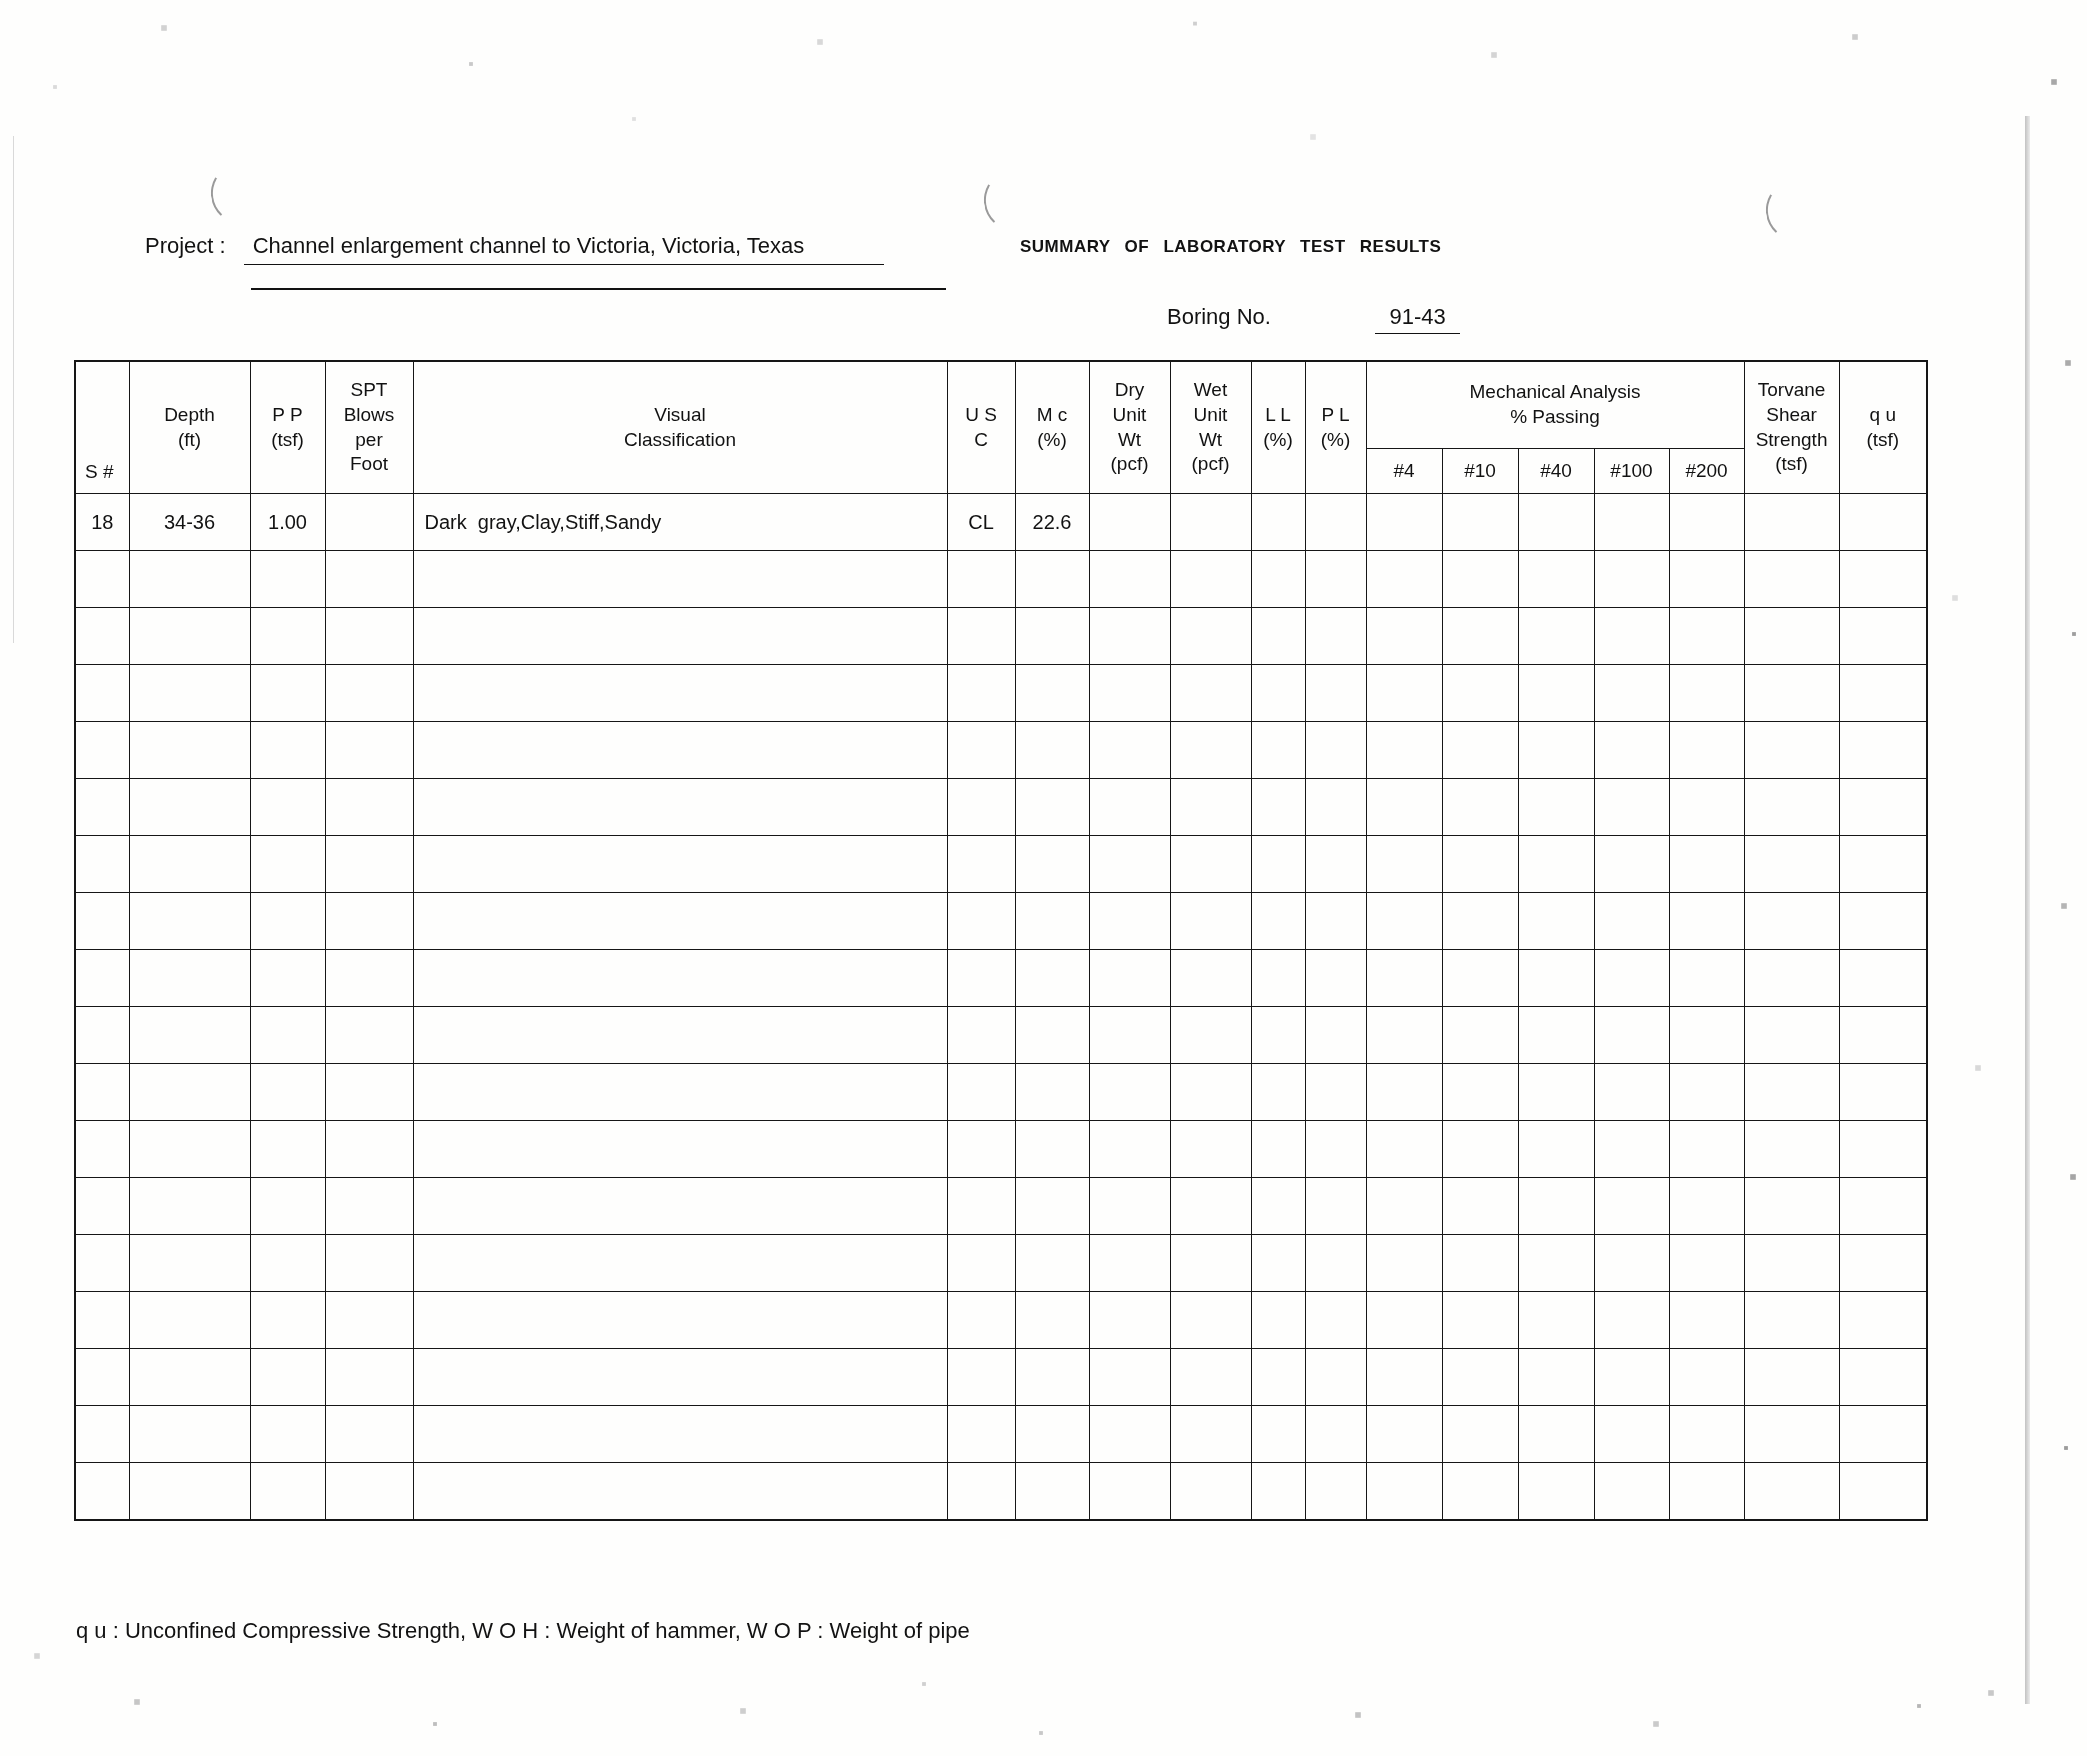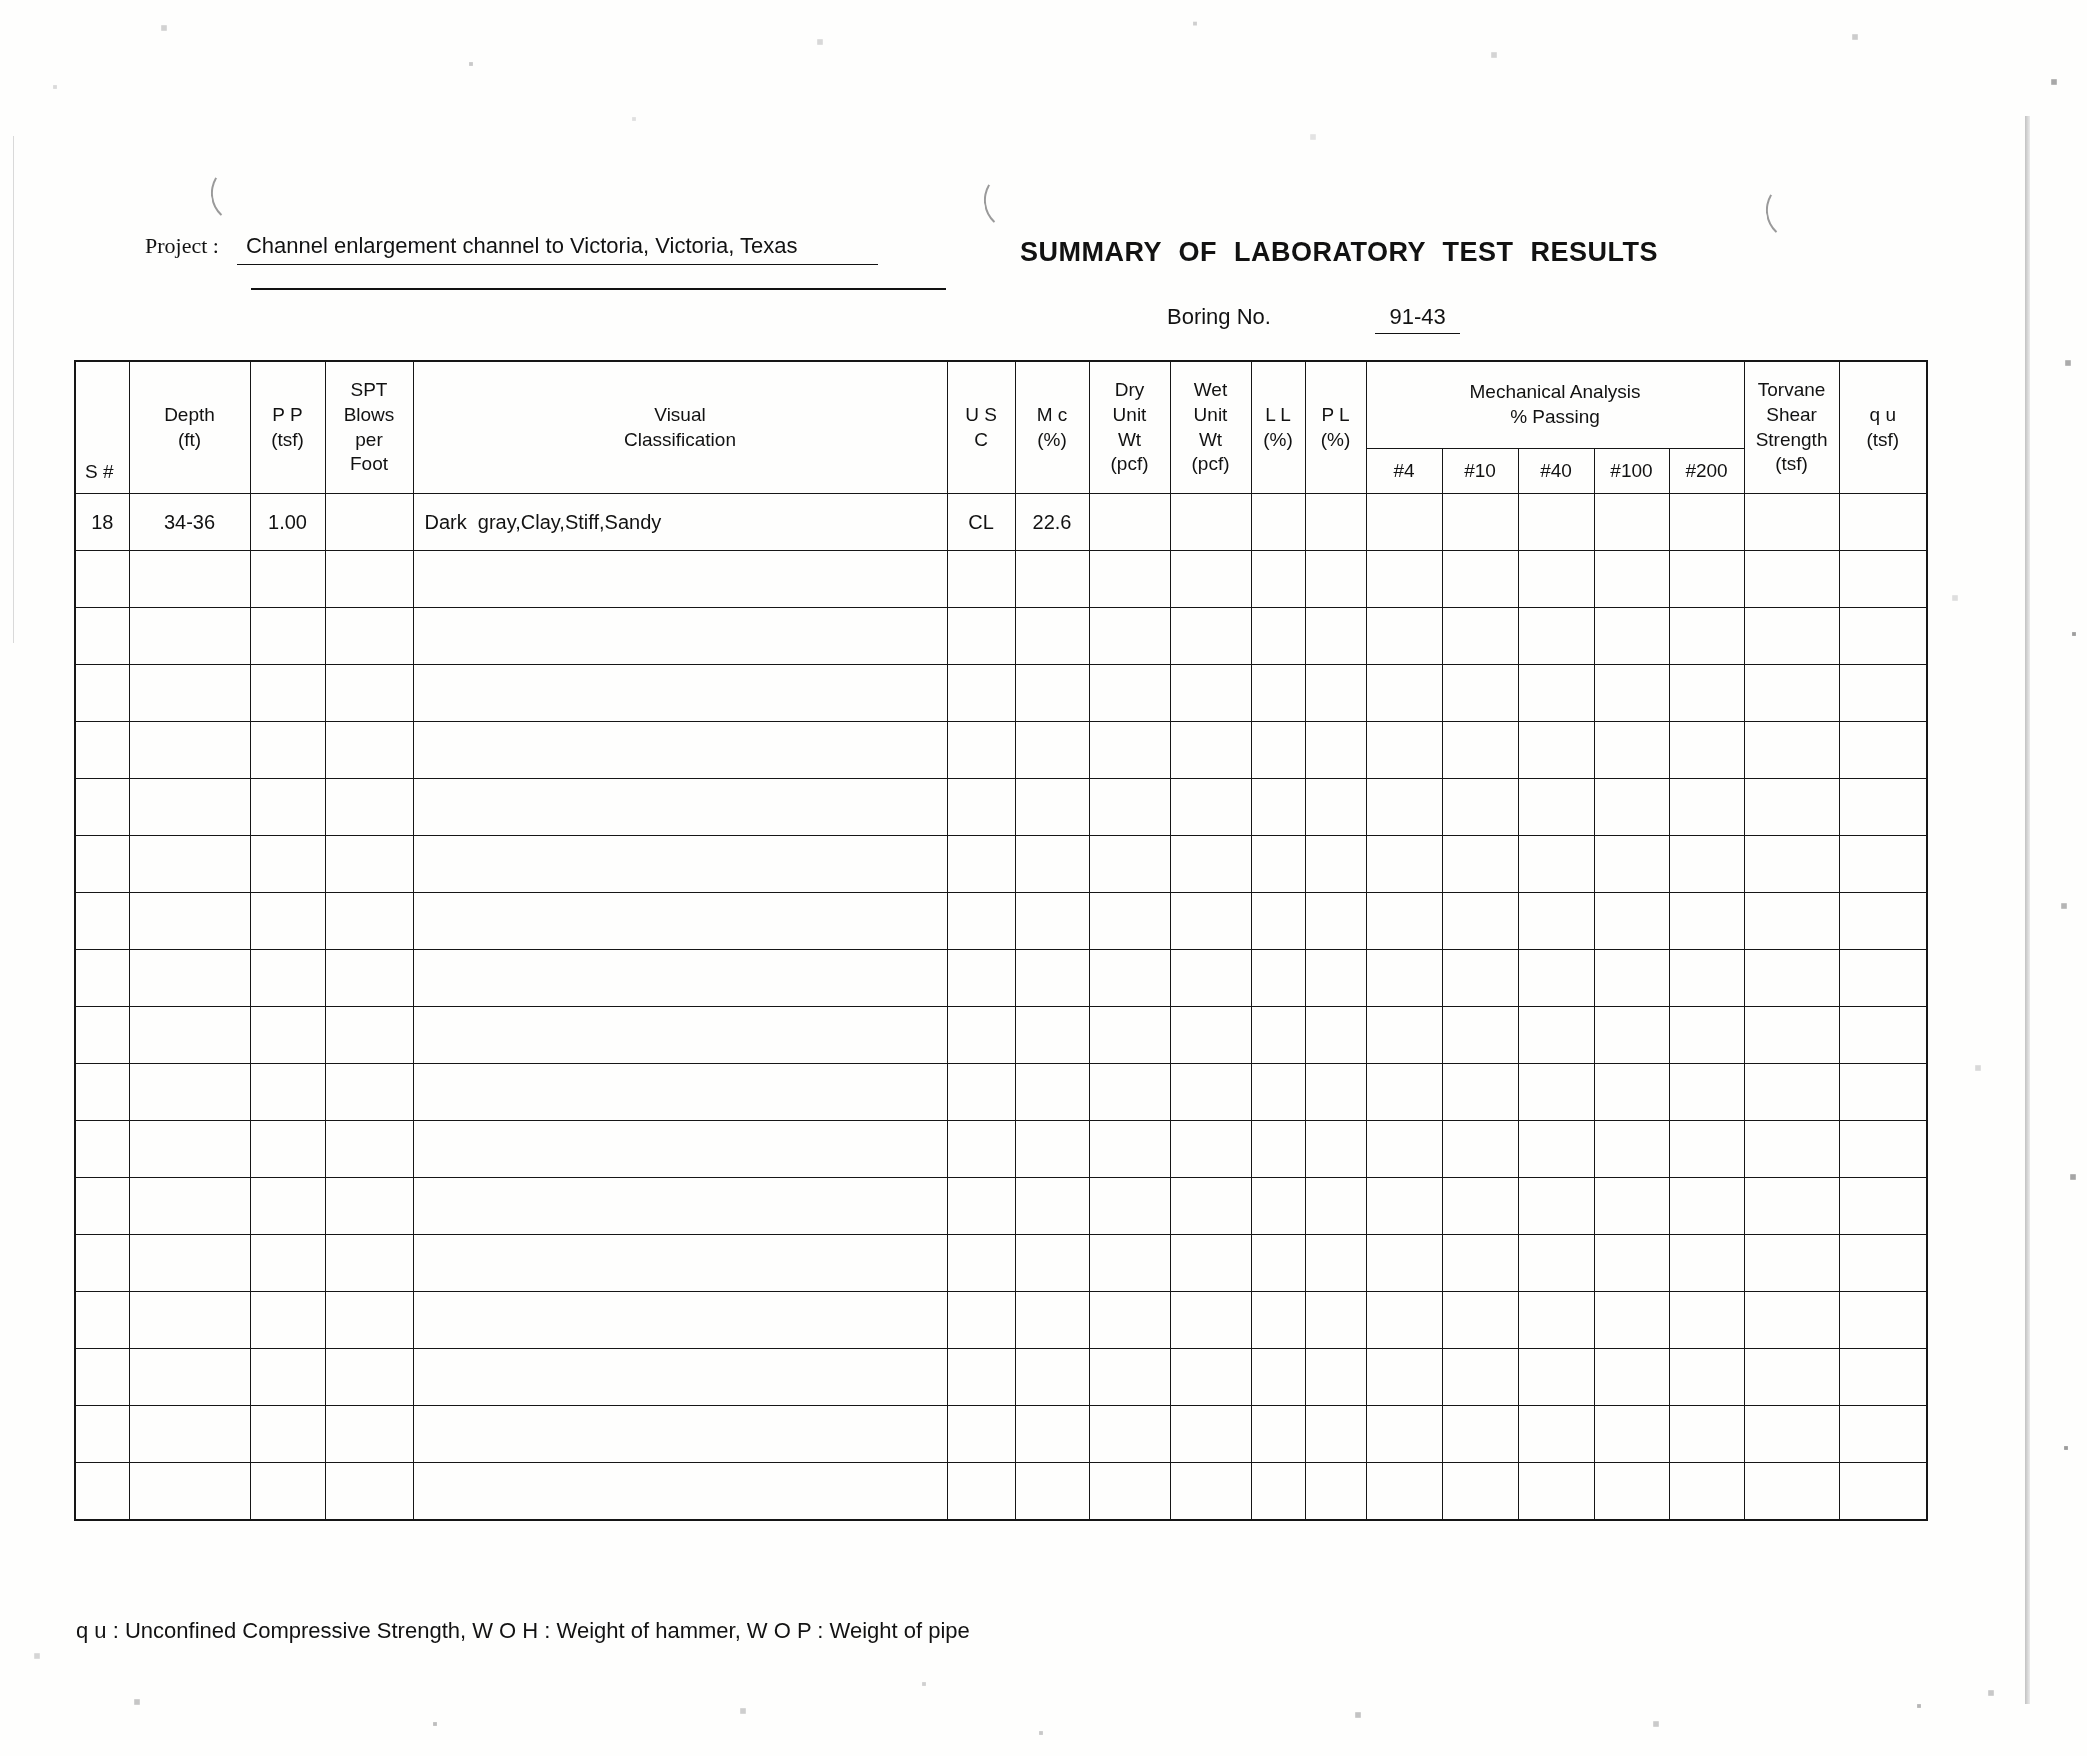--- a/index.html
+++ b/index.html
@@ -59,38 +59,38 @@
   }
   .arc-1 { left: 211px;  top: 168px; }
   .arc-2 { left: 984px; top: 175px; }
   .arc-3 { left: 1766px; top: 185px; }
 
   .project-line {
     position: absolute;
     left: 145px; top: 233px;
     font-size: 22px;
   }
-  .project-line .lbl { margin-right: 18px; font-family: Liberation Serif, serif; }
+  .project-line .lbl { margin-right: 18px; }
   .project-line .val {
     display: inline-block;
     border-bottom: 1.8px solid #121212;
     padding: 0 80px 4.5px 9px;
     min-width: 543px;
     white-space: pre;
   }
   .rule2 {
     position: absolute;
     left: 251px; top: 288px;
     width: 695px; height: 1.8px;
     background: #121212;
   }
   .doc-title {
     position: absolute;
     left: 1020px; top: 237px;
-    font-size: 27px;
+    font-size: 17px;
     font-weight: bold;
     letter-spacing: 0.5px;
     word-spacing: 9px;
   }
   .boring-line {
     position: absolute;
     left: 1167px; top: 304px;
     font-size: 22px;
   }
   .boring-line .lbl { display: inline-block; width: 208px; }

